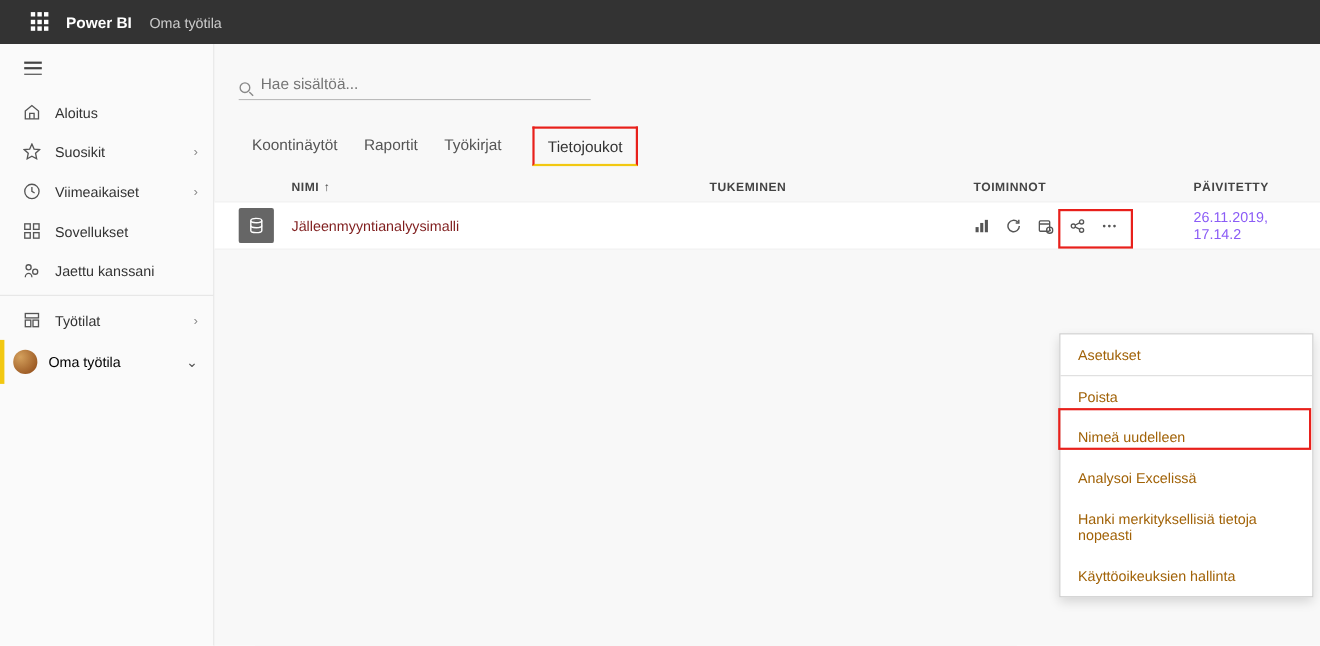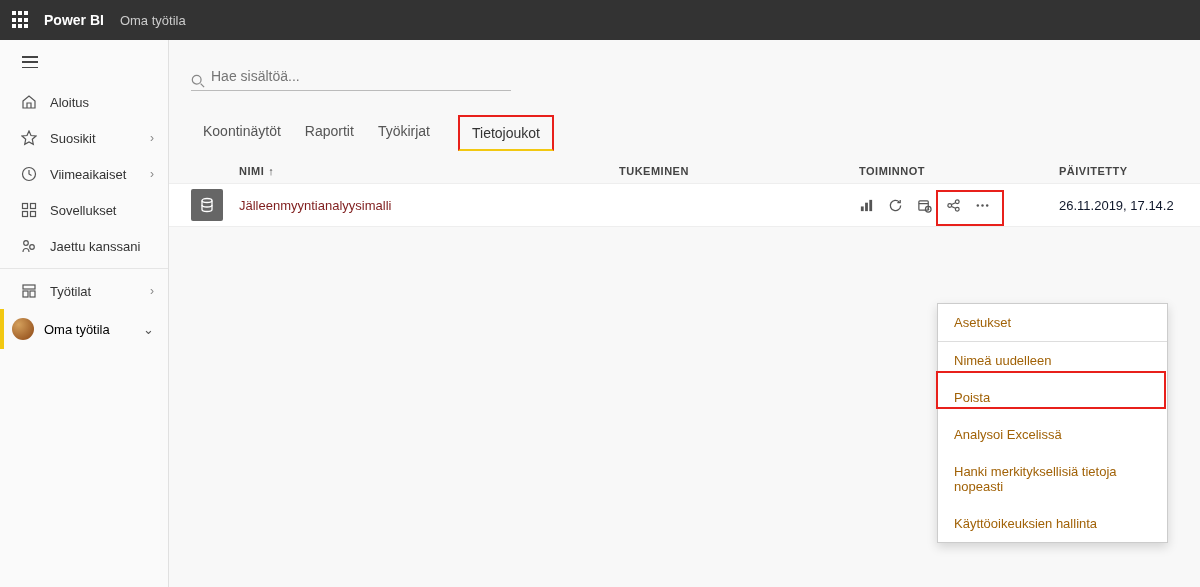--- a/index.html
+++ b/index.html
@@ -1,25 +1,25 @@
 <!DOCTYPE html>
 <html><head>
 <meta charset="utf-8">
 <style>
 * { margin: 0; padding: 0; box-sizing: border-box; font-family: 'Segoe UI', Arial, sans-serif; }
 body { width: 1200px; height: 587px; overflow: hidden; background: #fff; }
 
-.topbar { height: 40px; background: #333333; color: #fff; display: flex; align-items: center; padding: 0 12px; text-align: right; }
+.topbar { height: 40px; background: #333333; color: #fff; display: flex; align-items: center; padding: 0 28px; text-align: right; }
 .topbar .waffle { width: 18px; height: 18px; display: flex; flex-wrap: wrap; gap: 2px; margin-right: 14px; cursor: pointer; }
 .topbar .waffle span { width: 4px; height: 4px; background: #fff; }
 .topbar .brand { font-weight: 600; font-size: 14px; margin-right: 16px; }
 .topbar .ws { font-size: 13px; color: #ccc; }
 
 .shell { display: flex; height: 547px; }
-.sidebar { width: 169px; background: #fafafa; border-right: 1px solid #e0e0e0; display: flex; flex-direction: column; }
+.sidebar { width: 195px; background: #fafafa; border-right: 1px solid #e0e0e0; display: flex; flex-direction: column; }
 .hamburger { height: 44px; display: flex; align-items: center; padding-left: 22px; cursor: pointer; }
 .hamburger .lines { width: 16px; height: 12px; display: flex; flex-direction: column; justify-content: space-between; }
 .hamburger .lines span { height: 1.5px; background: #444; }
 
 .nav-item { height: 36px; display: flex; align-items: center; padding: 0 14px 0 20px; cursor: pointer; color: #333; font-size: 13px; }
 .nav-item .icon { width: 18px; margin-right: 12px; display: flex; align-items: center; justify-content: center; color: #555; }
 .nav-item .label { flex: 1; }
 .nav-item .chev { color: #888; font-size: 12px; }
 .nav-sep { height: 1px; background: #e5e5e5; margin: 4px 0; }
 
@@ -44,21 +44,21 @@
 .col-support { width: 240px; }
 .col-actions { width: 200px; }
 .col-updated { flex: 1; }
 
 .row { display: flex; align-items: center; height: 44px; background: #fff; border-top: 1px solid #eee; border-bottom: 1px solid #eee; padding: 0 22px 0 22px; }
 .row .type-icon { width: 32px; height: 32px; background: #666; border-radius: 2px; display: flex; align-items: center; justify-content: center; color: #fff; margin-right: 16px; }
 .row .name { width: 380px; font-size: 13px; color: #7f1d1d; }
 .row .support { width: 240px; }
 .row .actions { width: 200px; display: flex; align-items: center; gap: 14px; color: #555; position: relative; }
 .row .actions .aicon { cursor: pointer; display: flex; align-items: center; }
-.row .updated { flex: 1; font-size: 13px; color: #0f172a; }
+.row .updated { flex: 1; font-size: 13px; color: #8b5cf6; }
 .action-highlight { position: absolute; border: 2px solid #e8201b; width: 68px; height: 36px; left: 77px; top: -8px; pointer-events: none; }
 
 .menu { position: absolute; left: 768px; top: 263px; width: 231px; background: #fff; border: 1px solid #ccc; box-shadow: 0 4px 10px rgba(0,0,0,0.15); z-index: 10; }
 .menu-item { padding: 11px 16px; font-size: 13px; color: #a16207; cursor: pointer; }
 .menu-sep { height: 1px; background: #ddd; }
 .menu-highlight { position: absolute; border: 2px solid #e8201b; left: -2px; top: 67px; width: 230px; height: 38px; pointer-events: none; }
 
 svg { display: block; }
 </style>
 </head>
@@ -243,21 +243,21 @@
             </svg>
         </span>
         <div class="action-highlight"></div>
       </div>
       <div class="updated">26.11.2019, 17.14.2</div>
     </div>
 
     <div class="menu">
       <div class="menu-item">Asetukset</div>
       <div class="menu-sep"></div>
+      <div class="menu-item">Poista</div>
       <div class="menu-item">Nimeä uudelleen</div>
-      <div class="menu-item">Poista</div>
       <div class="menu-item">Analysoi Excelissä</div>
       <div class="menu-item">Hanki merkityksellisiä tietoja nopeasti</div>
       <div class="menu-item">Käyttöoikeuksien hallinta</div>
       <div class="menu-highlight"></div>
     </div>
   </div>
 </div>
 
 </body></html>

